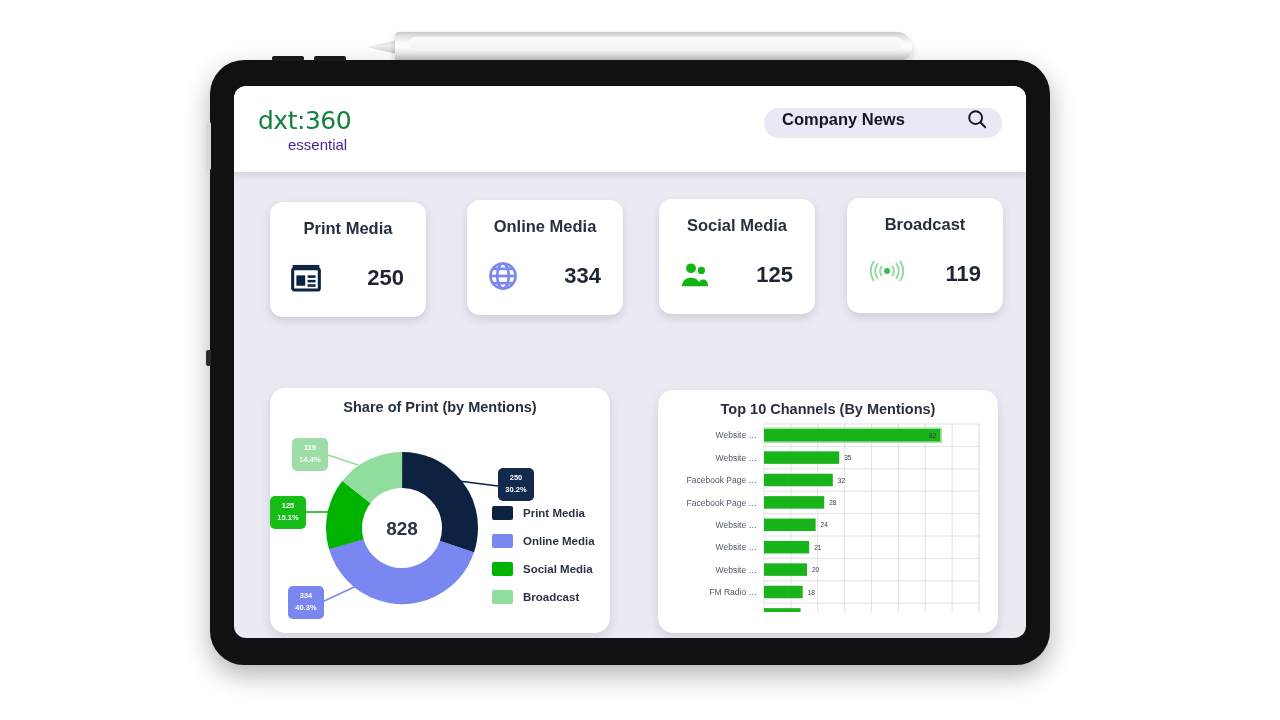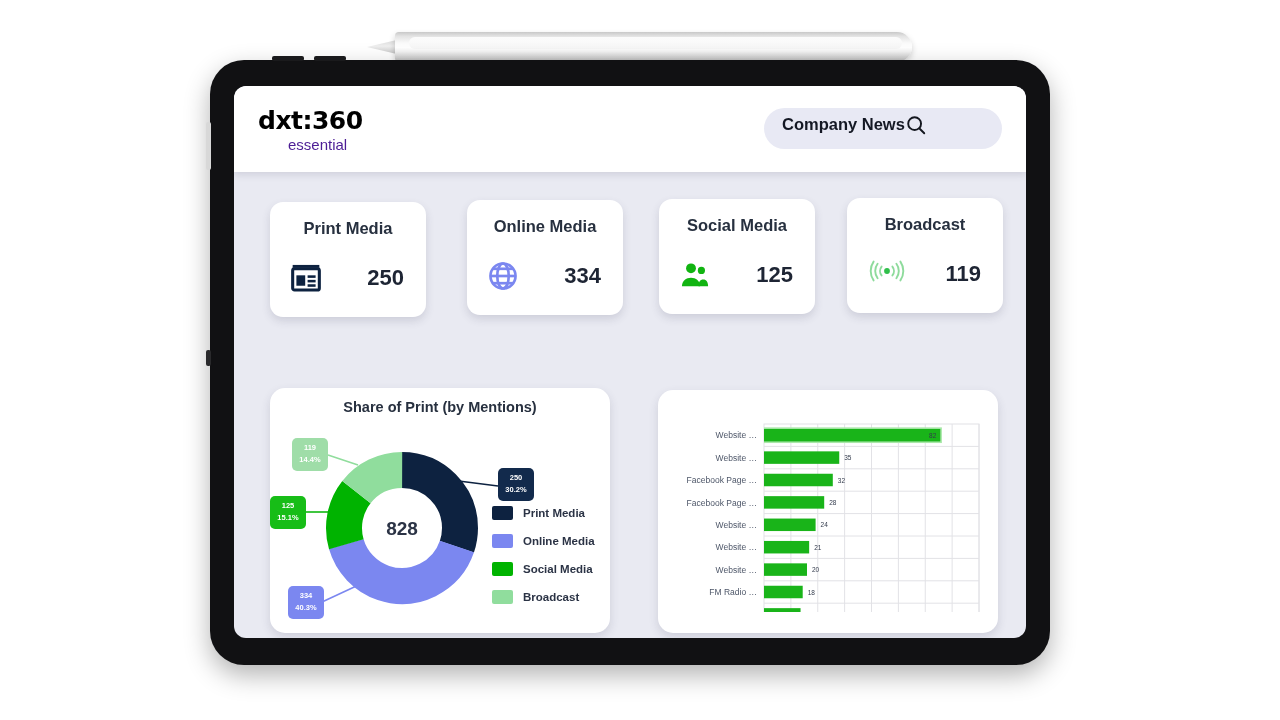--- a/index.html
+++ b/index.html
@@ -58,31 +58,31 @@
 
   
   .topbar {
     position:absolute; left:0; top:0; width:792px; height:86px;
     background:#ffffff; border-radius:12px 12px 0 0;
     box-shadow: 0 3px 7px rgba(60,60,90,.14);
     z-index:4;
   }
   .logo { position:absolute; left:24px; top:22px; }
   .logo-main {
-    font-size:25px; font-weight:700; color:#000000; letter-spacing:-.5px;
+    font-size:25px; font-weight:400; color:#15803d; letter-spacing:-.5px;
     line-height:1; font-family:"DejaVu Sans", sans-serif;
   }
   .logo-sub {
     font-size:15px; color:#4c1d95; margin-top:4px; margin-left:30px;
     line-height:1; font-family:"Liberation Sans", sans-serif;
   }
   .searchbar {
-    position:absolute; right:24px; top:22px; width:238px; height:41px;
+    position:absolute; right:24px; top:22px; width:238px; height:30px;
     background:#e8e9f4; border-radius:21px; display:flex; align-items:center;
-    padding:0 14px 8px 18px; box-sizing:border-box;
+    justify-content:space-between; padding:0 14px 8px 18px; box-sizing:border-box;
   }
   .search-text { font-size:16.5px; font-weight:700; color:#141824; }
   .search-icon { width:22px; height:22px; }
 
   
   .kpi-row { position:absolute; left:0; top:113px; width:792px; height:120px; }
   .kpi {
     position:absolute; width:156px; height:115px; background:#fff;
     border-radius:13px; box-shadow:0 4px 9px rgba(60,60,95,.16);
   }
@@ -286,20 +286,21 @@
             <span class="legend-label">Social Media</span>
           </div>
           <div class="legend-item">
             <span class="legend-sw" style="background:#90dd9d"></span>
             <span class="legend-label">Broadcast</span>
           </div>
         </div>
       </div>
 
       <div class="card card-bars">
+        <div class="card-title">Top 10 Channels (By Mentions)</div>
         <svg id="barsvg" width="340" height="210" viewBox="0 0 340 210" style="position:absolute;left:0;top:30px">
             <defs>
               <clipPath id="bclip">
                 <rect x="0" y="0" width="340" height="192"></rect>
               </clipPath>
             </defs>
             <g clip-path="url(#bclip)">
               <rect x="106" y="4" width="215" height="201.6" fill="none" stroke="#e2e2e6" stroke-width="1"></rect>
               <line x1="132.875" y1="4" x2="132.875" y2="205.6" stroke="#e2e2e6" stroke-width="1"></line>
               <line x1="159.75" y1="4" x2="159.75" y2="205.6" stroke="#e2e2e6" stroke-width="1"></line>

